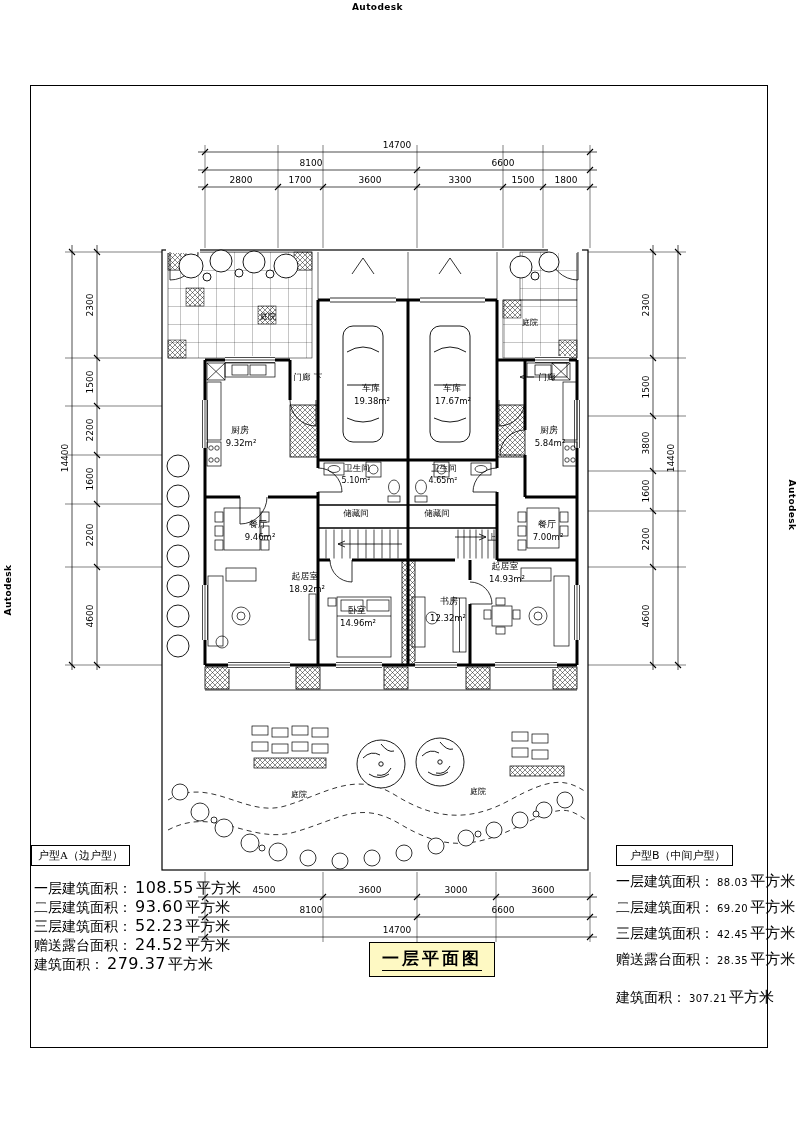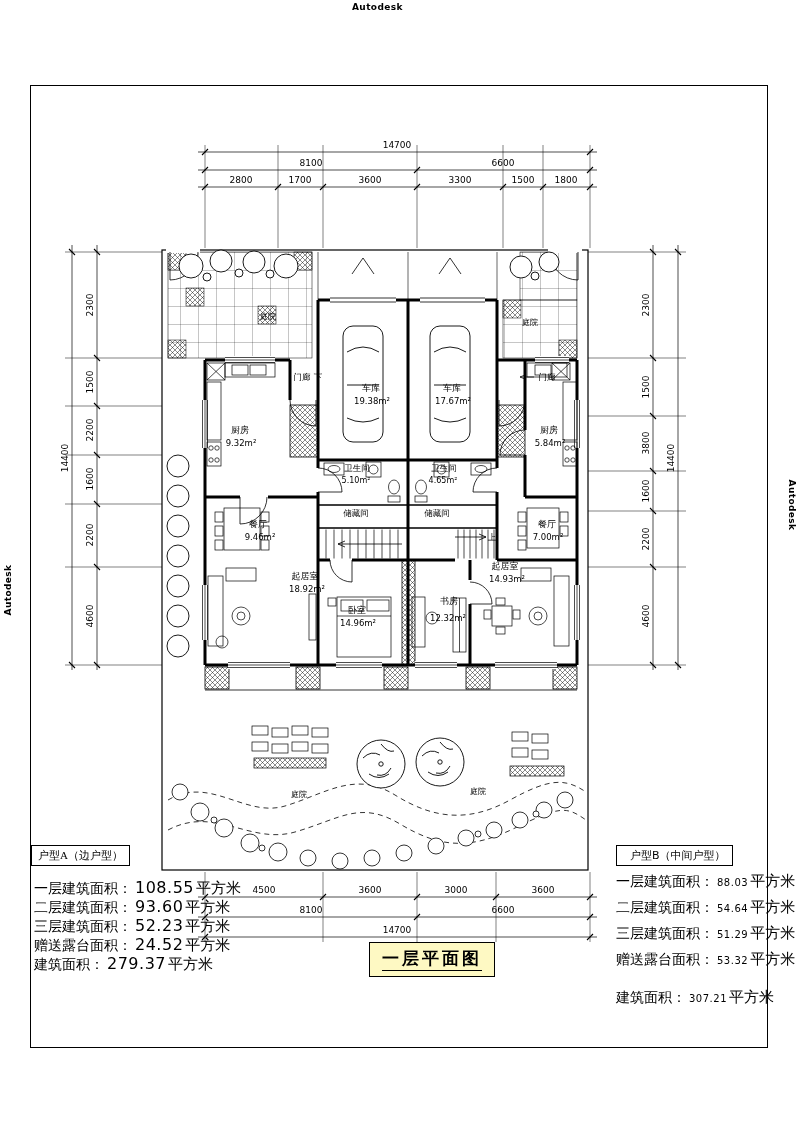--- a/index.html
+++ b/index.html
@@ -456,31 +456,31 @@
 
   <div class="unit-title unit-b-title">户型B（中间户型）</div>
   <div class="unit-info unit-b-info">
     <div class="info-line">
       <span class="lbl">一层建筑面积：</span>
         <span class="val">88.03</span>
         <span class="unt">平方米</span>
     </div>
     <div class="info-line">
       <span class="lbl">二层建筑面积：</span>
-        <span class="val">54.64</span>
+        <span class="val">69.20</span>
         <span class="unt">平方米</span>
     </div>
     <div class="info-line">
       <span class="lbl">三层建筑面积：</span>
-        <span class="val">51.29</span>
+        <span class="val">42.45</span>
         <span class="unt">平方米</span>
     </div>
     <div class="info-line">
       <span class="lbl">赠送露台面积：</span>
-        <span class="val">53.32</span>
+        <span class="val">28.35</span>
         <span class="unt">平方米</span>
     </div>
     <div class="info-line last">
       <span class="lbl">建筑面积：</span>
         <span class="val">307.21</span>
         <span class="unt">平方米</span>
     </div>
   </div>
 
   <div class="main-title-box">

